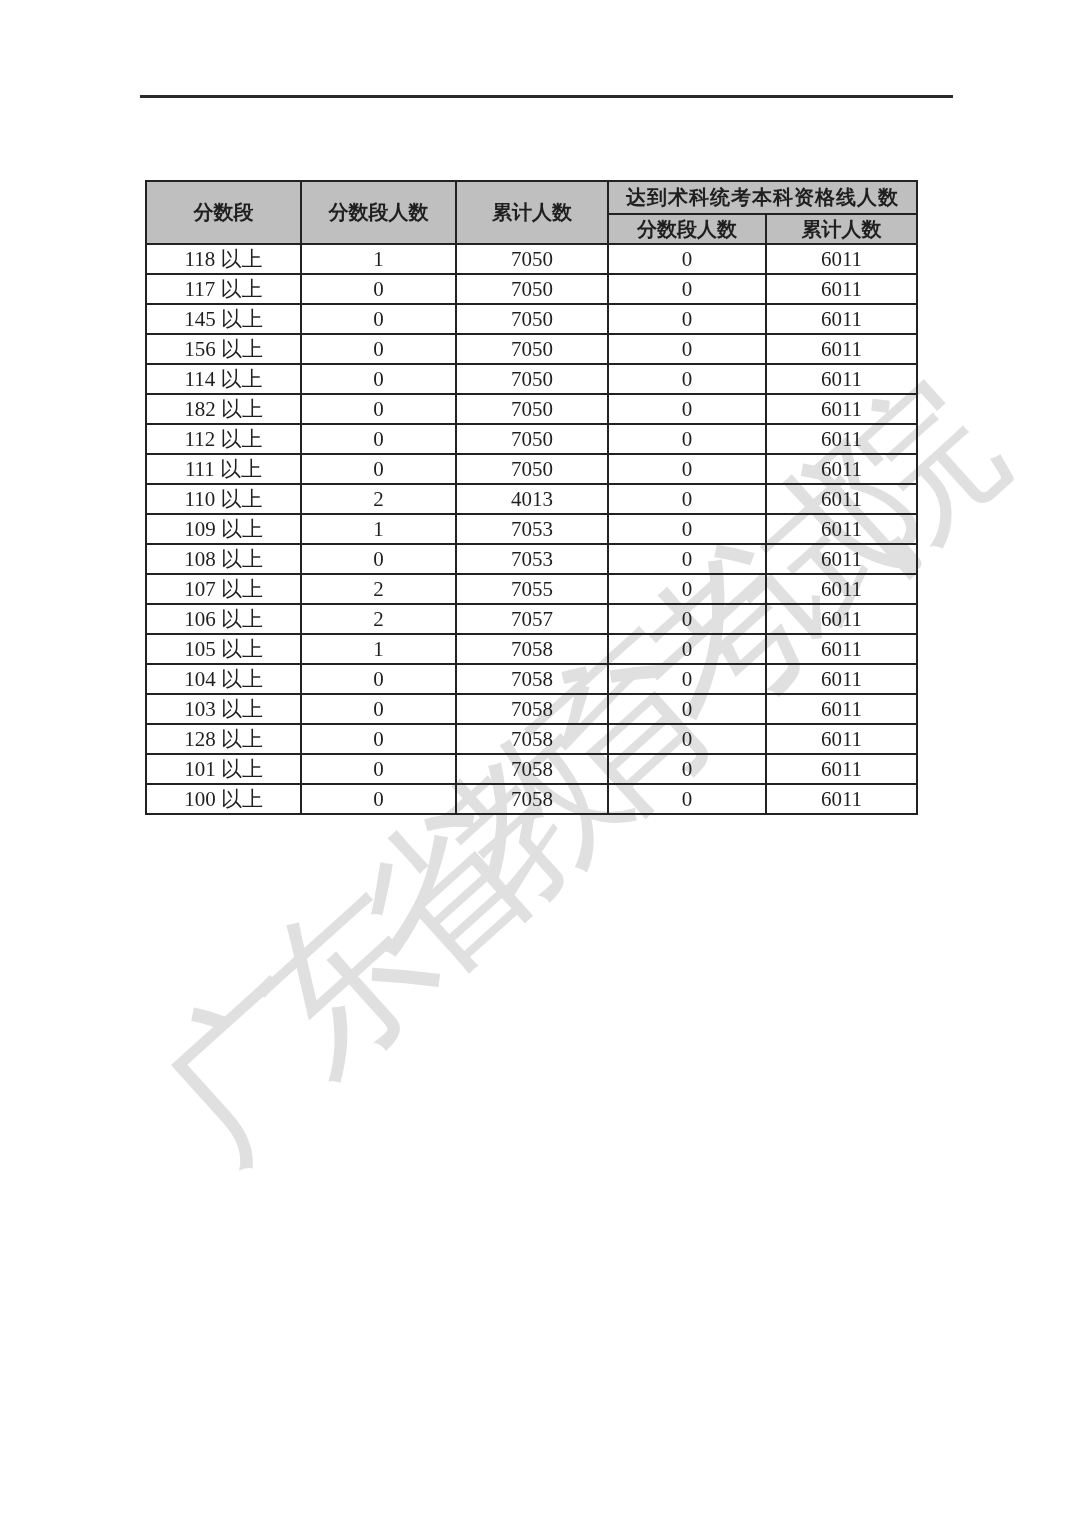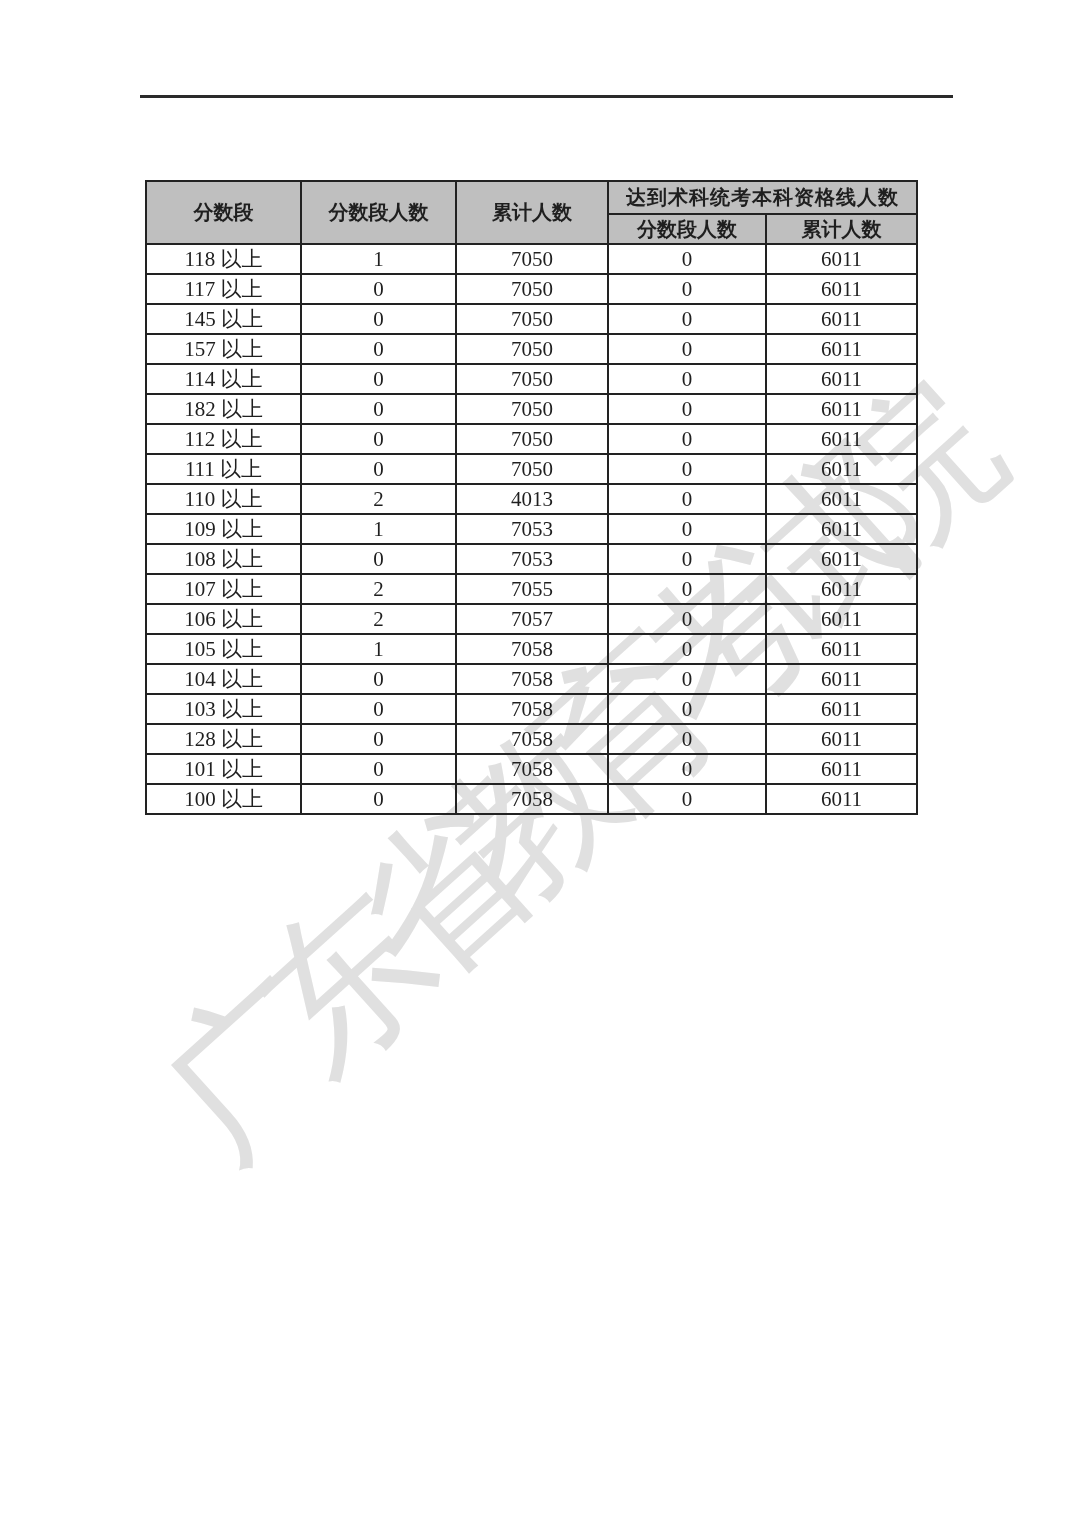--- a/index.html
+++ b/index.html
@@ -118,21 +118,21 @@
         <td>6011</td>
       </tr>
       <tr>
         <td>145 以上</td>
         <td>0</td>
         <td>7050</td>
         <td>0</td>
         <td>6011</td>
       </tr>
       <tr>
-        <td>157 以上</td>
+        <td>156 以上</td>
         <td>0</td>
         <td>7050</td>
         <td>0</td>
         <td>6011</td>
       </tr>
       <tr>
         <td>114 以上</td>
         <td>0</td>
         <td>7050</td>
         <td>0</td>

